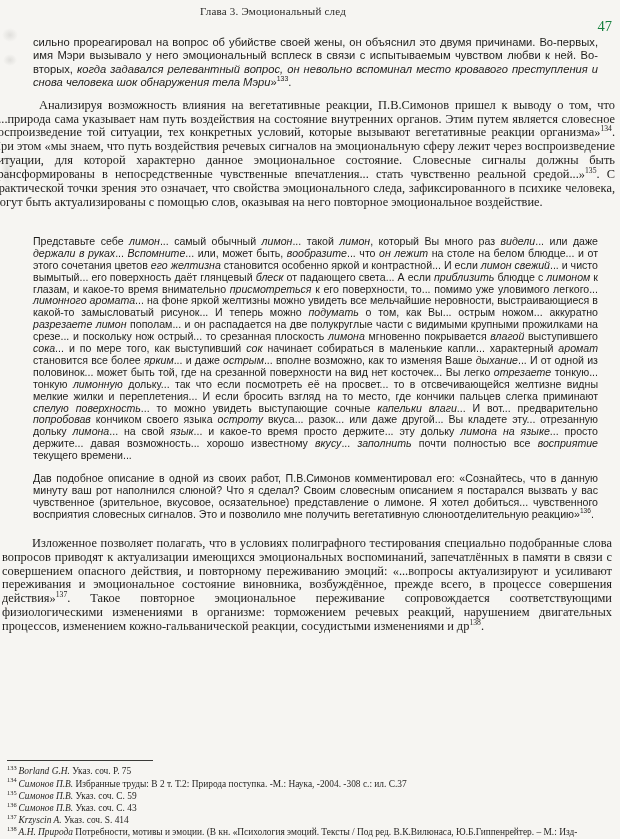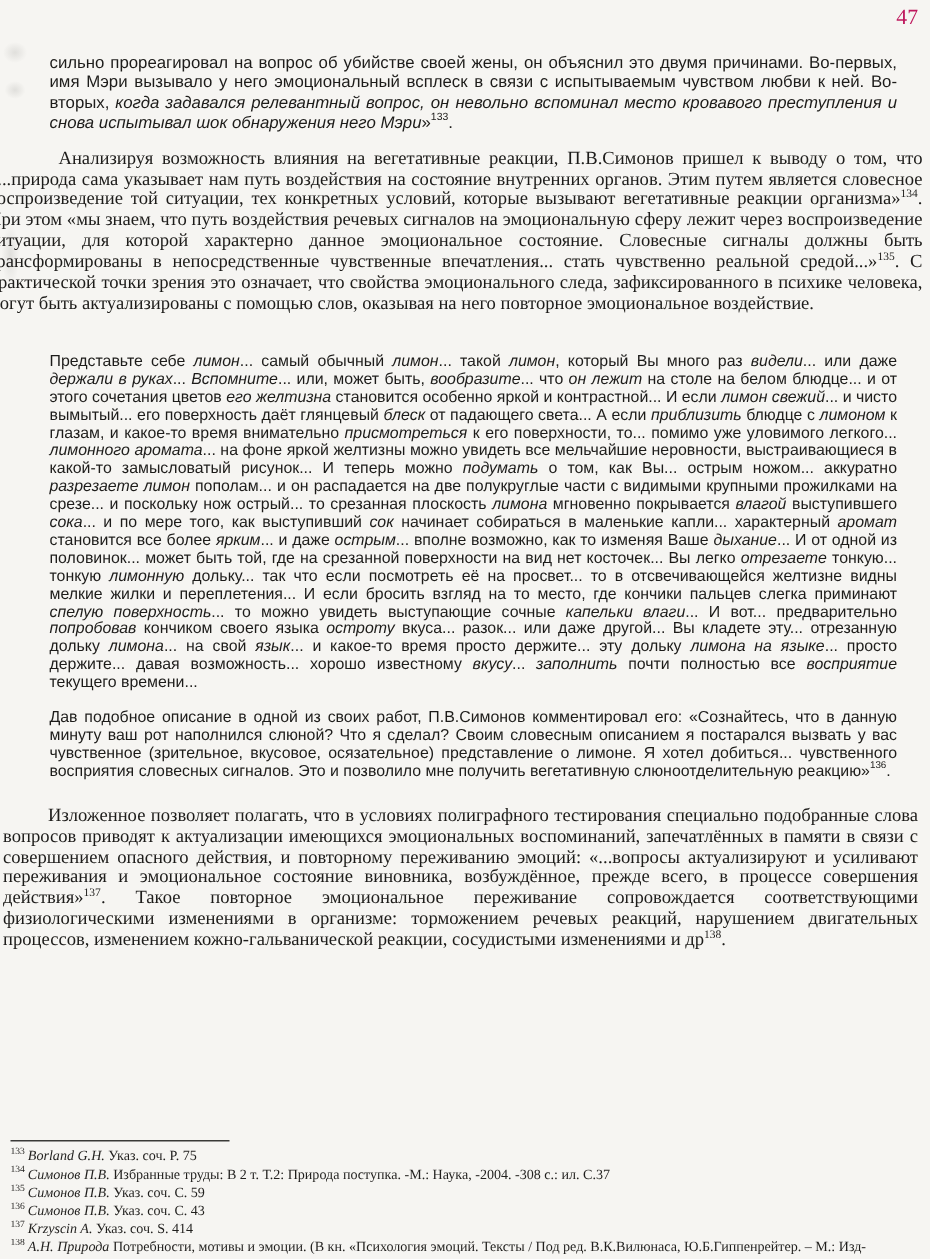--- a/index.html
+++ b/index.html
@@ -14,23 +14,23 @@
   .page{ position:absolute; inset:0; }
 
   .running-head{
     position:absolute; top:5px; left:0; width:546px;
     text-align:center;
     font:11px "Liberation Serif", serif;
     letter-spacing:.2px;
     color:#2a2927;
   }
   .page-num{
-    position:absolute; top:4px; right:8px;
+    position:absolute; top:18px; right:8px;
     font:14.5px "Liberation Serif", serif;
-    color:#be185d;
+    color:#15803d;
     text-align:center;
   }
 
   .content{ position:absolute; top:36px; left:33px; width:565px; }
   p{ margin:0; text-align:justify; }
   .sans{ font-family:"Liberation Sans", sans-serif; }
   .serif{ font-family:"Liberation Serif", serif; }
 
   .p1{ font-size:11.2px; line-height:13.4px; }
 
@@ -83,26 +83,27 @@
 </style>
 </head>
 <body>
 
 <div class="page">
 
   <div class="smudge smudge-a"></div>
   <div class="smudge smudge-b"></div>
   <div class="smudge smudge-c"></div>
 
+  <div class="running-head serif">Глава 3. Эмоциональный след</div>
 
   <div class="page-num">47</div>
 
   <div class="content">
 
-    <p class="sans p1">сильно прореагировал на вопрос об убийстве своей жены, он объяснил это двумя причинами. Во-первых, имя Мэри вызывало у него эмоциональный всплеск в связи с испытываемым чувством любви к ней. Во-вторых, <i>когда задавался релевантный вопрос, он невольно вспоминал место кровавого преступления и снова испытывал шок обнаружения него Мэри</i>»<sup>133</sup>.</p>
+    <p class="sans p1">сильно прореагировал на вопрос об убийстве своей жены, он объяснил это двумя причинами. Во-первых, имя Мэри вызывало у него эмоциональный всплеск в связи с испытываемым чувством любви к ней. Во-вторых, <i>когда задавался релевантный вопрос, он невольно вспоминал место кровавого преступления и снова человека шок обнаружения тела Мэри</i>»<sup>133</sup>.</p>
 
     <p class="serif p2">Анализируя возможность влияния на вегетативные реакции, П.В.Симонов пришел к выводу о том, что «...природа сама указывает нам путь воздействия на состояние внутренних органов. Этим путем является словесное воспроизведение той ситуации, тех конкретных условий, которые вызывают вегетативные реакции организма»<sup>134</sup>. При этом «мы знаем, что путь воздействия речевых сигналов на эмоциональную сферу лежит через воспроизведение ситуации, для которой характерно данное эмоциональное состояние. Словесные сигналы должны быть трансформированы в непосредственные чувственные впечатления... стать чувственно реальной средой...»<sup>135</sup>. С практической точки зрения это означает, что свойства эмоционального следа, зафиксированного в психике человека, могут быть актуализированы с помощью слов, оказывая на него повторное эмоциональное воздействие.</p>
 
     <div class="example">
       <p class="sans example-text">Представьте себе <i>лимон</i>... самый обычный <i>лимон</i>... такой <i>лимон</i>, который Вы много раз <i>видели</i>... или даже <i>держали в руках</i>... <i>Вспомните</i>... или, может быть, <i>вообразите</i>... что <i>он лежит</i> на столе на белом блюдце... и от этого сочетания цветов <i>его желтизна</i> становится особенно яркой и контрастной... И если <i>лимон свежий</i>... и чисто вымытый... его поверхность даёт глянцевый <i>блеск</i> от падающего света... А если <i>приблизить</i> блюдце с <i>лимоном</i> к глазам, и какое-то время внимательно <i>присмотреться</i> к его поверхности, то... помимо уже уловимого легкого... <i>лимонного аромата</i>...  на фоне яркой желтизны можно увидеть все мельчайшие неровности, выстраивающиеся в какой-то замысловатый рисунок... И теперь можно <i>подумать</i> о том, как Вы... острым ножом... аккуратно <i>разрезаете лимон</i> пополам... и он распадается на две полукруглые части с видимыми крупными прожилками на срезе... и поскольку нож острый... то срезанная плоскость <i>лимона</i> мгновенно покрывается <i>влагой</i> выступившего <i>сока</i>... и по мере того, как выступивший <i>сок</i> начинает собираться в маленькие капли... характерный <i>аромат</i> становится все более <i>ярким</i>... и даже <i>острым</i>... вполне возможно, как то изменяя Ваше <i>дыхание</i>... И от одной из половинок... может быть той, где на срезанной поверхности на вид нет косточек... Вы легко <i>отрезаете</i> тонкую... тонкую <i>лимонную</i> дольку... так что если посмотреть её на просвет... то в отсвечивающейся желтизне видны мелкие жилки и переплетения... И если бросить взгляд на то место, где кончики пальцев слегка приминают <i>спелую поверхность</i>... то можно увидеть выступающие сочные <i>капельки влаги</i>... И вот... предварительно <i>попробовав</i> кончиком своего языка <i>остроту</i> вкуса... разок... или даже другой... Вы кладете эту... отрезанную дольку <i>лимона</i>... на свой <i>язык</i>... и какое-то время просто держите... эту дольку <i>лимона на языке</i>... просто держите... давая возможность... хорошо известному <i>вкусу</i>... <i>заполнить</i> почти полностью все <i>восприятие</i> текущего времени...</p>
     </div>
 
     <p class="sans p4">Дав подобное описание в одной из своих работ, П.В.Симонов комментировал его: «Сознайтесь, что в данную минуту ваш рот наполнился слюной? Что я сделал? Своим словесным описанием я постарался вызвать у вас чувственное (зрительное, вкусовое, осязательное) представление о лимоне. Я хотел добиться... чувственного восприятия словесных сигналов. Это и позволило мне получить вегетативную слюноотделительную реакцию»<sup>136</sup>.</p>
 
     <p class="serif p5">Изложенное позволяет полагать, что в условиях полиграфного тестирования специально подобранные слова вопросов приводят к актуализации имеющихся эмоциональных воспоминаний, запечатлённых в памяти в связи с совершением опасного действия, и повторному переживанию эмоций: «...вопросы актуализируют и усиливают переживания и эмоциональное состояние виновника, возбуждённое, прежде всего, в процессе совершения действия»<sup>137</sup>. Такое повторное эмоциональное переживание сопровождается соответствующими физиологическими изменениями в организме: торможением речевых реакций, нарушением двигательных процессов, изменением кожно-гальванической реакции, сосудистыми изменениями и др<sup>138</sup>.</p>

